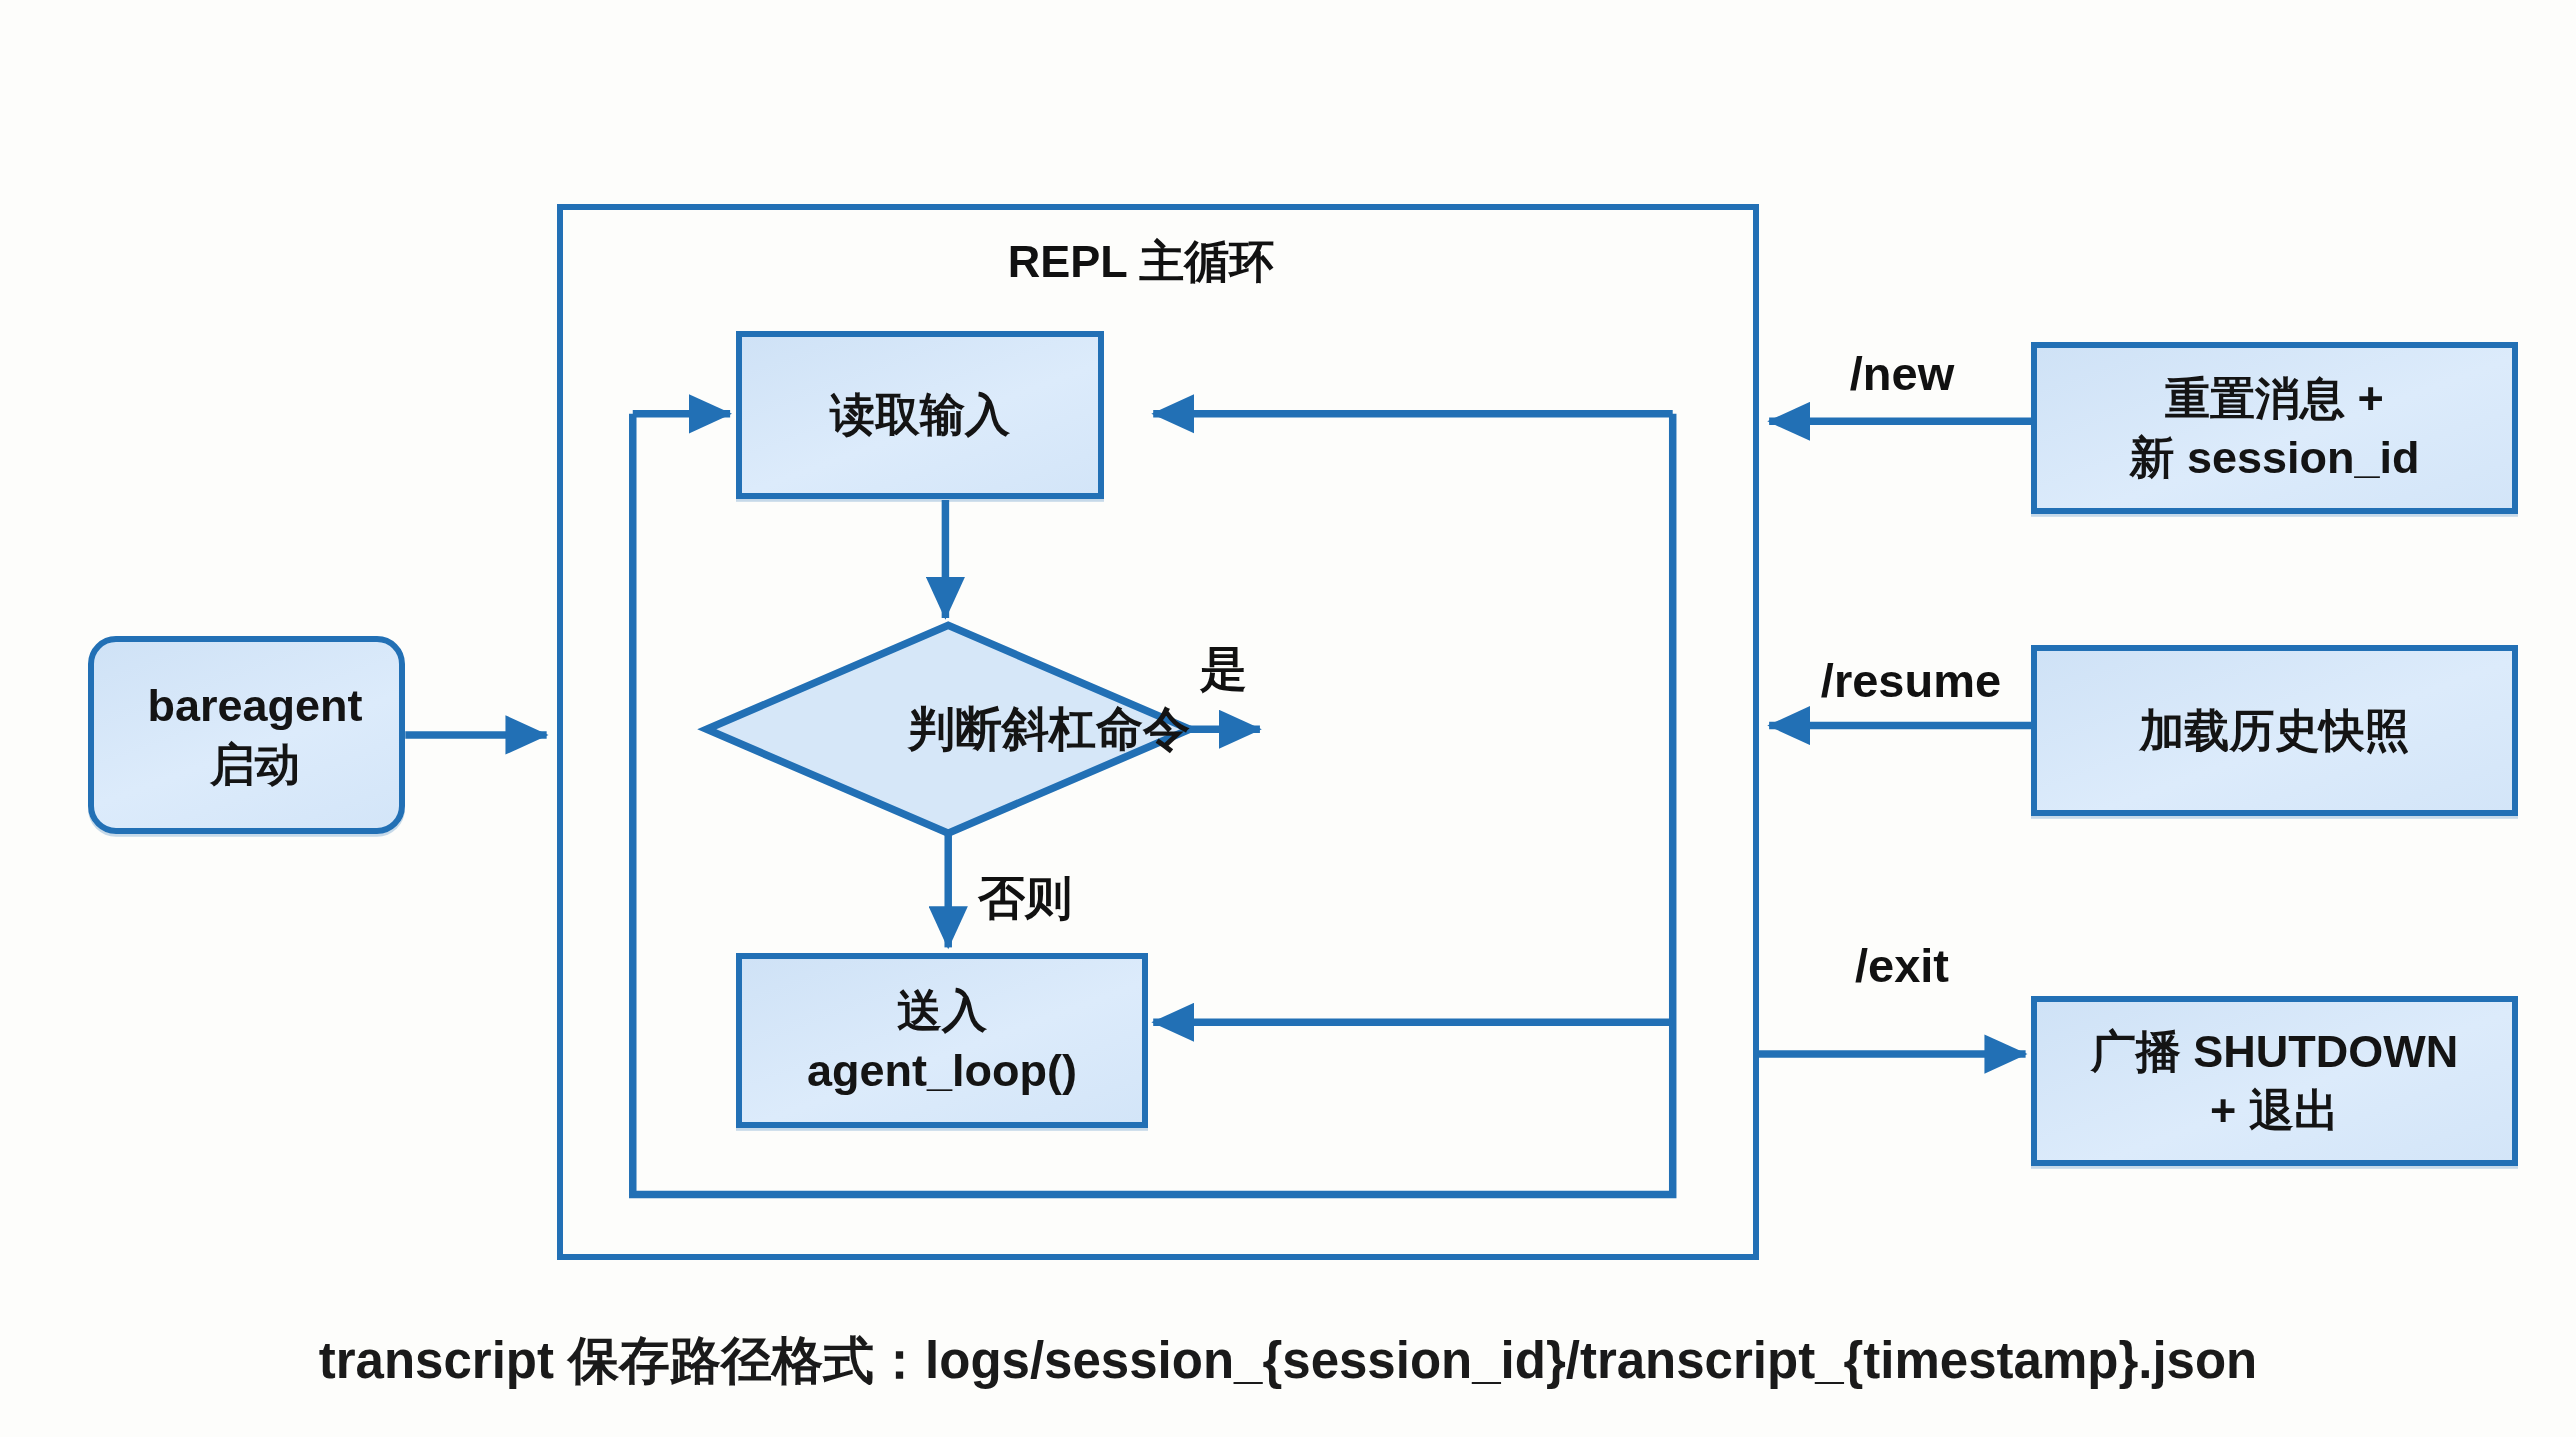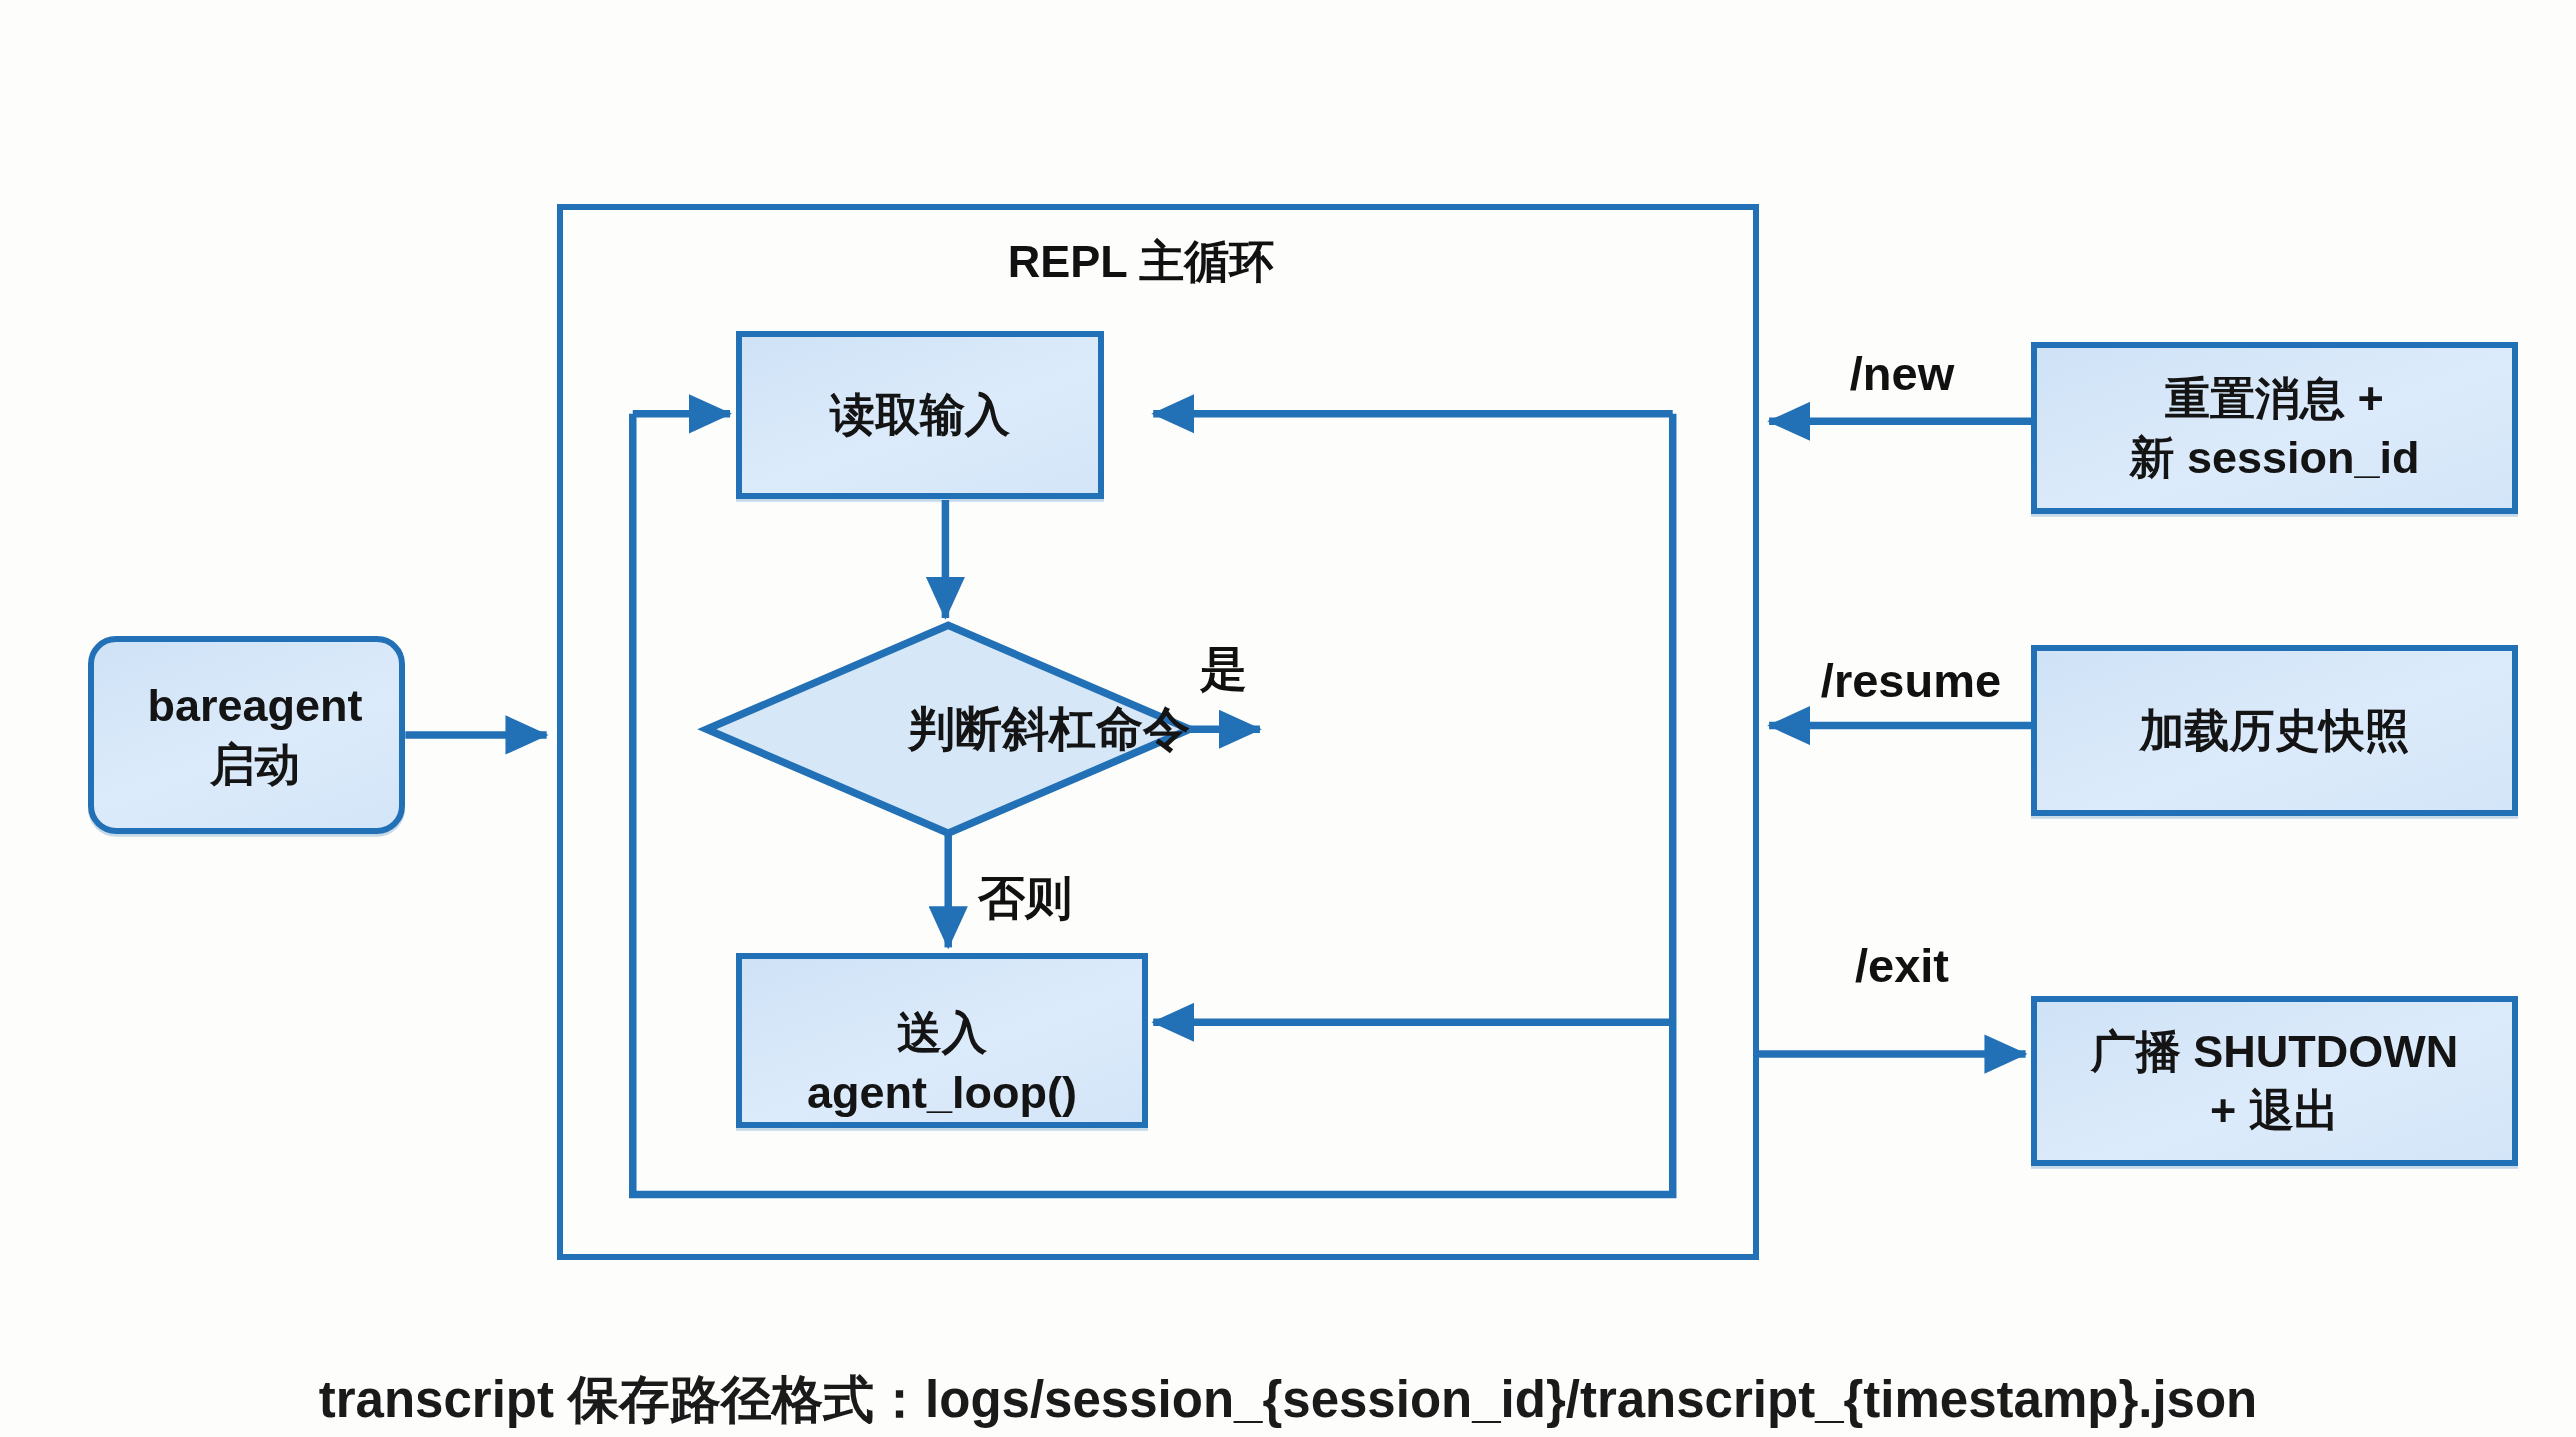--- a/index.html
+++ b/index.html
@@ -31,21 +31,21 @@
   .diamond-label{
     position:absolute;left:707px;top:625px;width:483px;height:208px;
     display:flex;align-items:center;justify-content:flex-end;
     font-size:47px;font-weight:600;color:#141414;white-space:nowrap;
   }
   .edge-label{
     position:absolute;font-size:47px;font-weight:600;color:#111;white-space:nowrap;
   }
   .edge-label.centered{transform:translateX(-50%);}
   .caption{
-    position:absolute;left:0;top:1366px;width:2576px;text-align:center;
+    position:absolute;left:0;top:1327px;width:2576px;text-align:center;
     font-size:51px;font-weight:600;color:#1a1a1a;white-space:nowrap;
   }
   .rounded{border-radius:28px;}
 </style>
 </head>
 <body>
 
 <div class="stage">
 
   <svg class="wires" viewBox="0 0 2752 1536">
@@ -90,21 +90,21 @@
 
   <div class="node" style="left:736px;top:331px;width:368px;height:168px;">
     <span class="ln">读取输入</span>
   </div>
 
   <div class="diamond-label">
     <span class="ln">判断斜杠命令</span>
   </div>
 
 
-  <div class="node" style="left:736px;top:953px;width:412px;height:175px;justify-content:flex-end;">
+  <div class="node" style="left:736px;top:953px;width:412px;height:175px;">
     <span class="ln">送入</span>
     <span class="ln">agent_loop()</span>
   </div>
 
   <div class="node" style="left:2031px;top:342px;width:487px;height:172px;">
     <span class="ln">重置消息 +</span>
     <span class="ln">新 session_id</span>
   </div>
 
   <div class="node" style="left:2031px;top:645px;width:487px;height:171px;">

